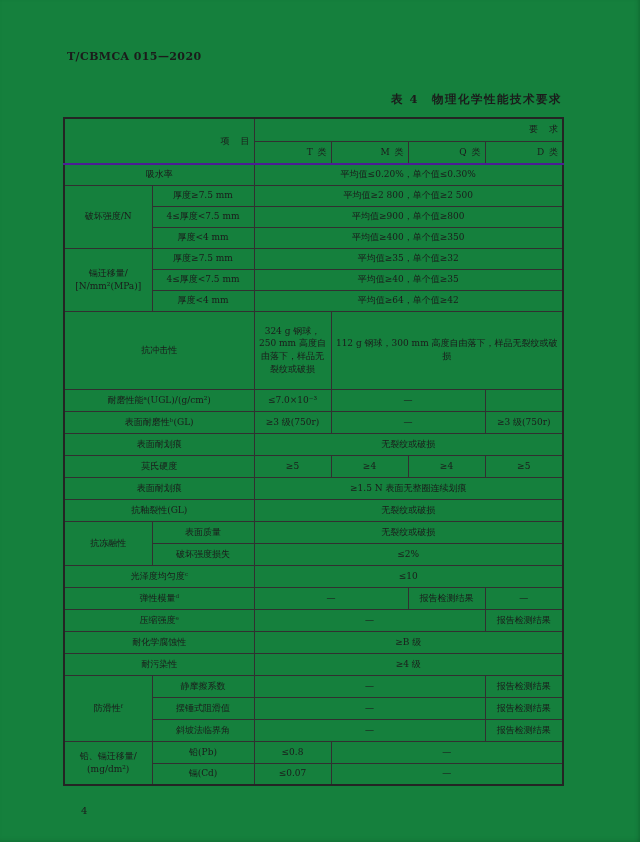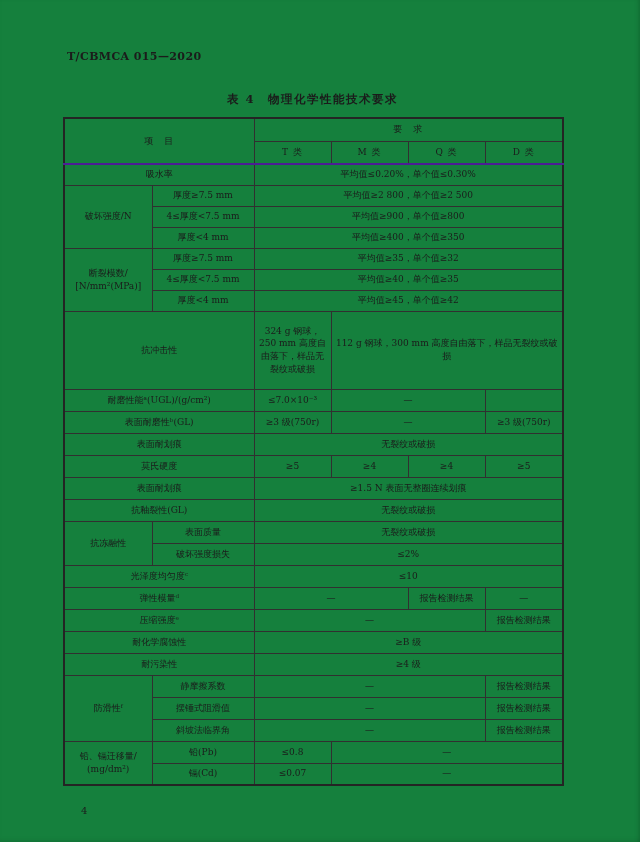--- a/index.html
+++ b/index.html
@@ -9,35 +9,35 @@
     position:relative; width:640px; height:842px; background:#15803d; overflow:hidden;
     color:#1b1b1b;
     box-shadow: inset -4px 0 5px -3px rgba(0,0,0,0.18), inset 0 -4px 5px -3px rgba(0,0,0,0.12);
   }
   .doc-code {
     position:absolute; left:67px; top:50px;
     font-size:11px; font-weight:bold; letter-spacing:0.4px;
   }
   .caption {
     position:absolute; left:63px; top:92px; width:499px;
-    text-align:center; font-size:11.5px; font-weight:bold; letter-spacing:1.5px;
+    text-align:right; font-size:11.5px; font-weight:bold; letter-spacing:1.5px;
   }
   table.spec-table {
     position:absolute; left:63px; top:117px; width:499px;
     border-collapse:collapse; table-layout:fixed;
     font-size:9px; color:#1b1b1b;
     border:2px solid #242424;
   }
   .spec-table th, .spec-table td {
     border:1px solid #303030;
     text-align:center; vertical-align:middle;
     padding:1px 3px; font-weight:normal; line-height:1.4;
     overflow:hidden;
   }
-  .spec-table thead th { letter-spacing:1px; }
+  .spec-table thead th { letter-spacing:1px;text-align:right; }
   .spec-table tbody tr:first-child td { border-top:2px solid #4c1d95; }
   .left { text-align:left; padding-left:5px; }
   .impact-cell { line-height:1.8; padding:2px 4px;margin-left:46px; }
   tr.h21 { height:21px; }
   tr.h22 { height:22px; }
   tr.h23 { height:23px; }
   tr.h78 { height:78px; }
   .page-number { position:absolute; left:81px; top:805px; font-size:10px; }
 </style>
 </head>
@@ -83,31 +83,31 @@
       <tr class="h21">
         <td>4≤厚度&lt;7.5 mm</td>
         <td colspan="4">平均值≥900，单个值≥800</td>
       </tr>
       <tr class="h21">
         <td>厚度&lt;4 mm</td>
         <td colspan="4">平均值≥400，单个值≥350</td>
       </tr>
 
       <tr class="h21">
-        <td rowspan="3" class="left">断裂模数/ [N/mm²(MPa)]</td>
+        <td rowspan="3" class="left">镉迁移量/ [N/mm²(MPa)]</td>
         <td>厚度≥7.5 mm</td>
         <td colspan="4">平均值≥35，单个值≥32</td>
       </tr>
       <tr class="h21">
         <td>4≤厚度&lt;7.5 mm</td>
         <td colspan="4">平均值≥40，单个值≥35</td>
       </tr>
       <tr class="h21">
         <td>厚度&lt;4 mm</td>
-        <td colspan="4">平均值≥45，单个值≥42</td>
+        <td colspan="4">平均值≥64，单个值≥42</td>
       </tr>
 
       <tr class="h78">
         <td colspan="2" class="left">抗冲击性</td>
         <td class="left impact-cell">324 g 钢球，250 mm 高度自由落下，样品无裂纹或破损</td>
         <td colspan="3" class="left impact-cell">112 g 钢球，300 mm 高度自由落下，样品无裂纹或破损</td>
       </tr>
 
       <tr class="h22">
         <td colspan="2" class="left">耐磨性能ᵃ(UGL)/(g/cm²)</td>

